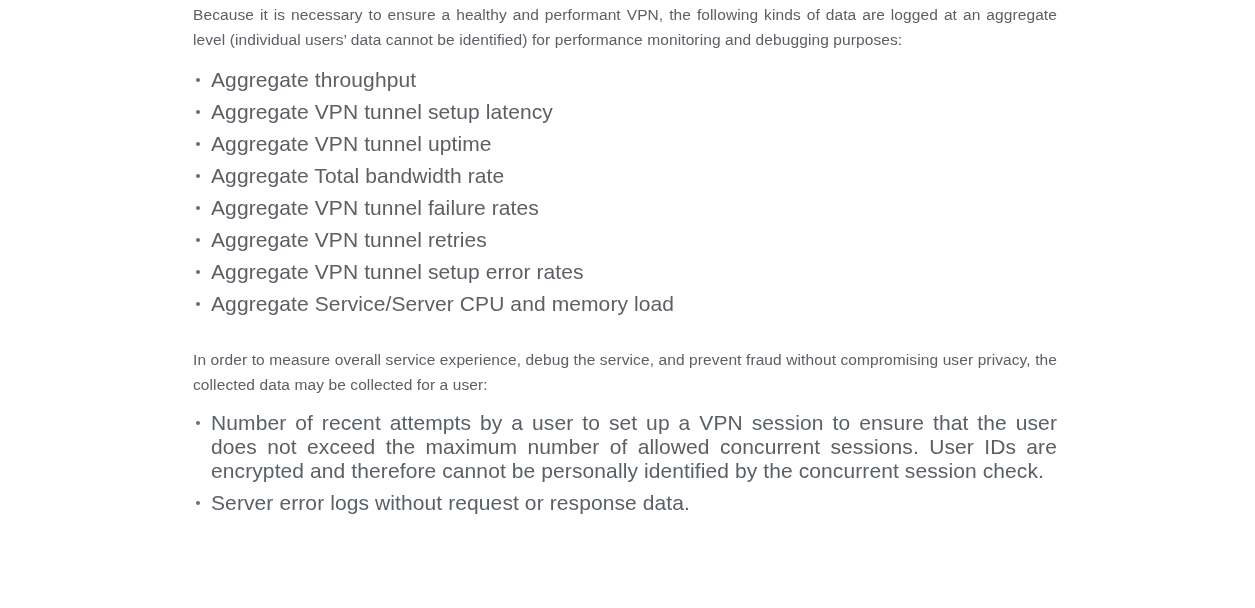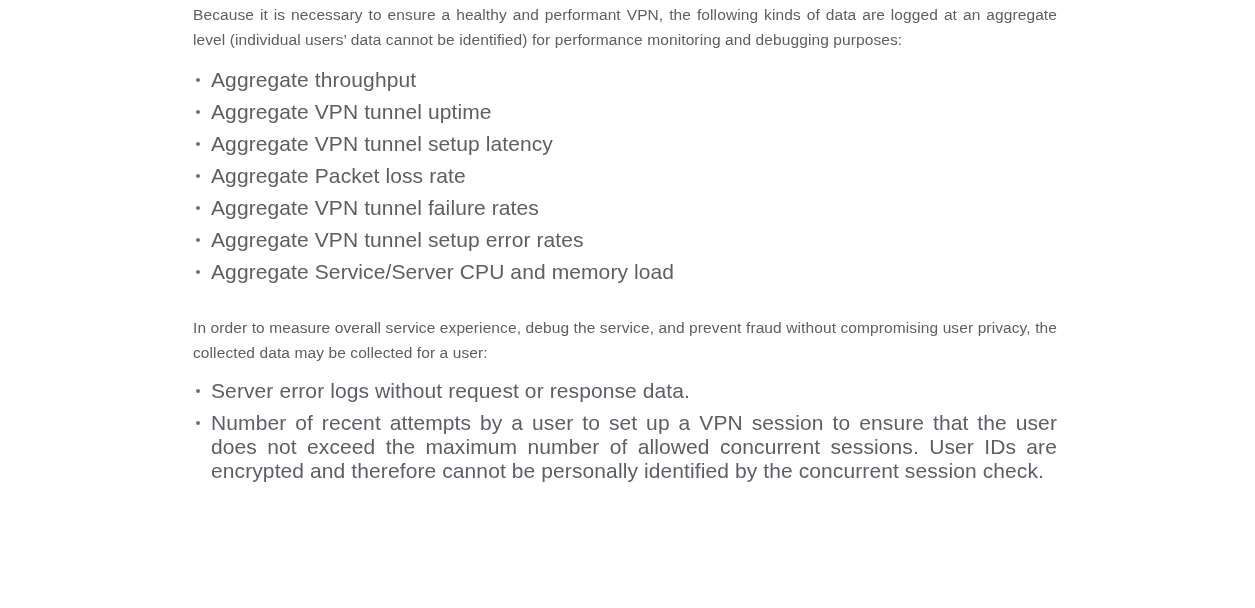--- a/index.html
+++ b/index.html
@@ -92,44 +92,47 @@
 <div class="page">
   <div class="content">
 
     <p class="para para-1">Because it is necessary to ensure a healthy and performant VPN, the following kinds of data are logged at an aggregate level (individual users’ data cannot be identified) for performance monitoring and debugging purposes:</p>
 
     <ul class="bullets tight">
       <li>
         <span class="bullet-text">Aggregate throughput</span>
       </li>
       <li>
+        <span class="bullet-text">Aggregate VPN tunnel setup latency</span>
+      </li>
+      <li>
         <span class="bullet-text">Aggregate VPN tunnel uptime</span>
       </li>
       <li>
-        <span class="bullet-text">Aggregate VPN tunnel setup latency</span>
-      </li>
-      <li>
-        <span class="bullet-text">Aggregate Packet loss rate</span>
+        <span class="bullet-text">Aggregate Total bandwidth rate</span>
       </li>
       <li>
         <span class="bullet-text">Aggregate VPN tunnel failure rates</span>
+      </li>
+      <li>
+        <span class="bullet-text">Aggregate VPN tunnel retries</span>
       </li>
       <li>
         <span class="bullet-text">Aggregate VPN tunnel setup error rates</span>
       </li>
       <li>
         <span class="bullet-text">Aggregate Service/Server CPU and memory load</span>
       </li>
     </ul>
 
     <p class="para para-2">In order to measure overall service experience, debug the service, and prevent fraud without compromising user privacy, the collected data may be collected for a user:</p>
 
     <ul class="bullets loose">
       <li>
-        <span class="bullet-text">Server error logs without request or response data.</span>
+        <span class="bullet-text">Number of recent attempts by a user to set up a VPN session to ensure that the user does not exceed the maximum number of allowed concurrent sessions. User IDs are encrypted and therefore cannot be personally identified by the concurrent session check.</span>
       </li>
       <li>
-        <span class="bullet-text">Number of recent attempts by a user to set up a VPN session to ensure that the user does not exceed the maximum number of allowed concurrent sessions. User IDs are encrypted and therefore cannot be personally identified by the concurrent session check.</span>
+        <span class="bullet-text">Server error logs without request or response data.</span>
       </li>
     </ul>
 
   </div>
 </div>
 
 </body></html>

